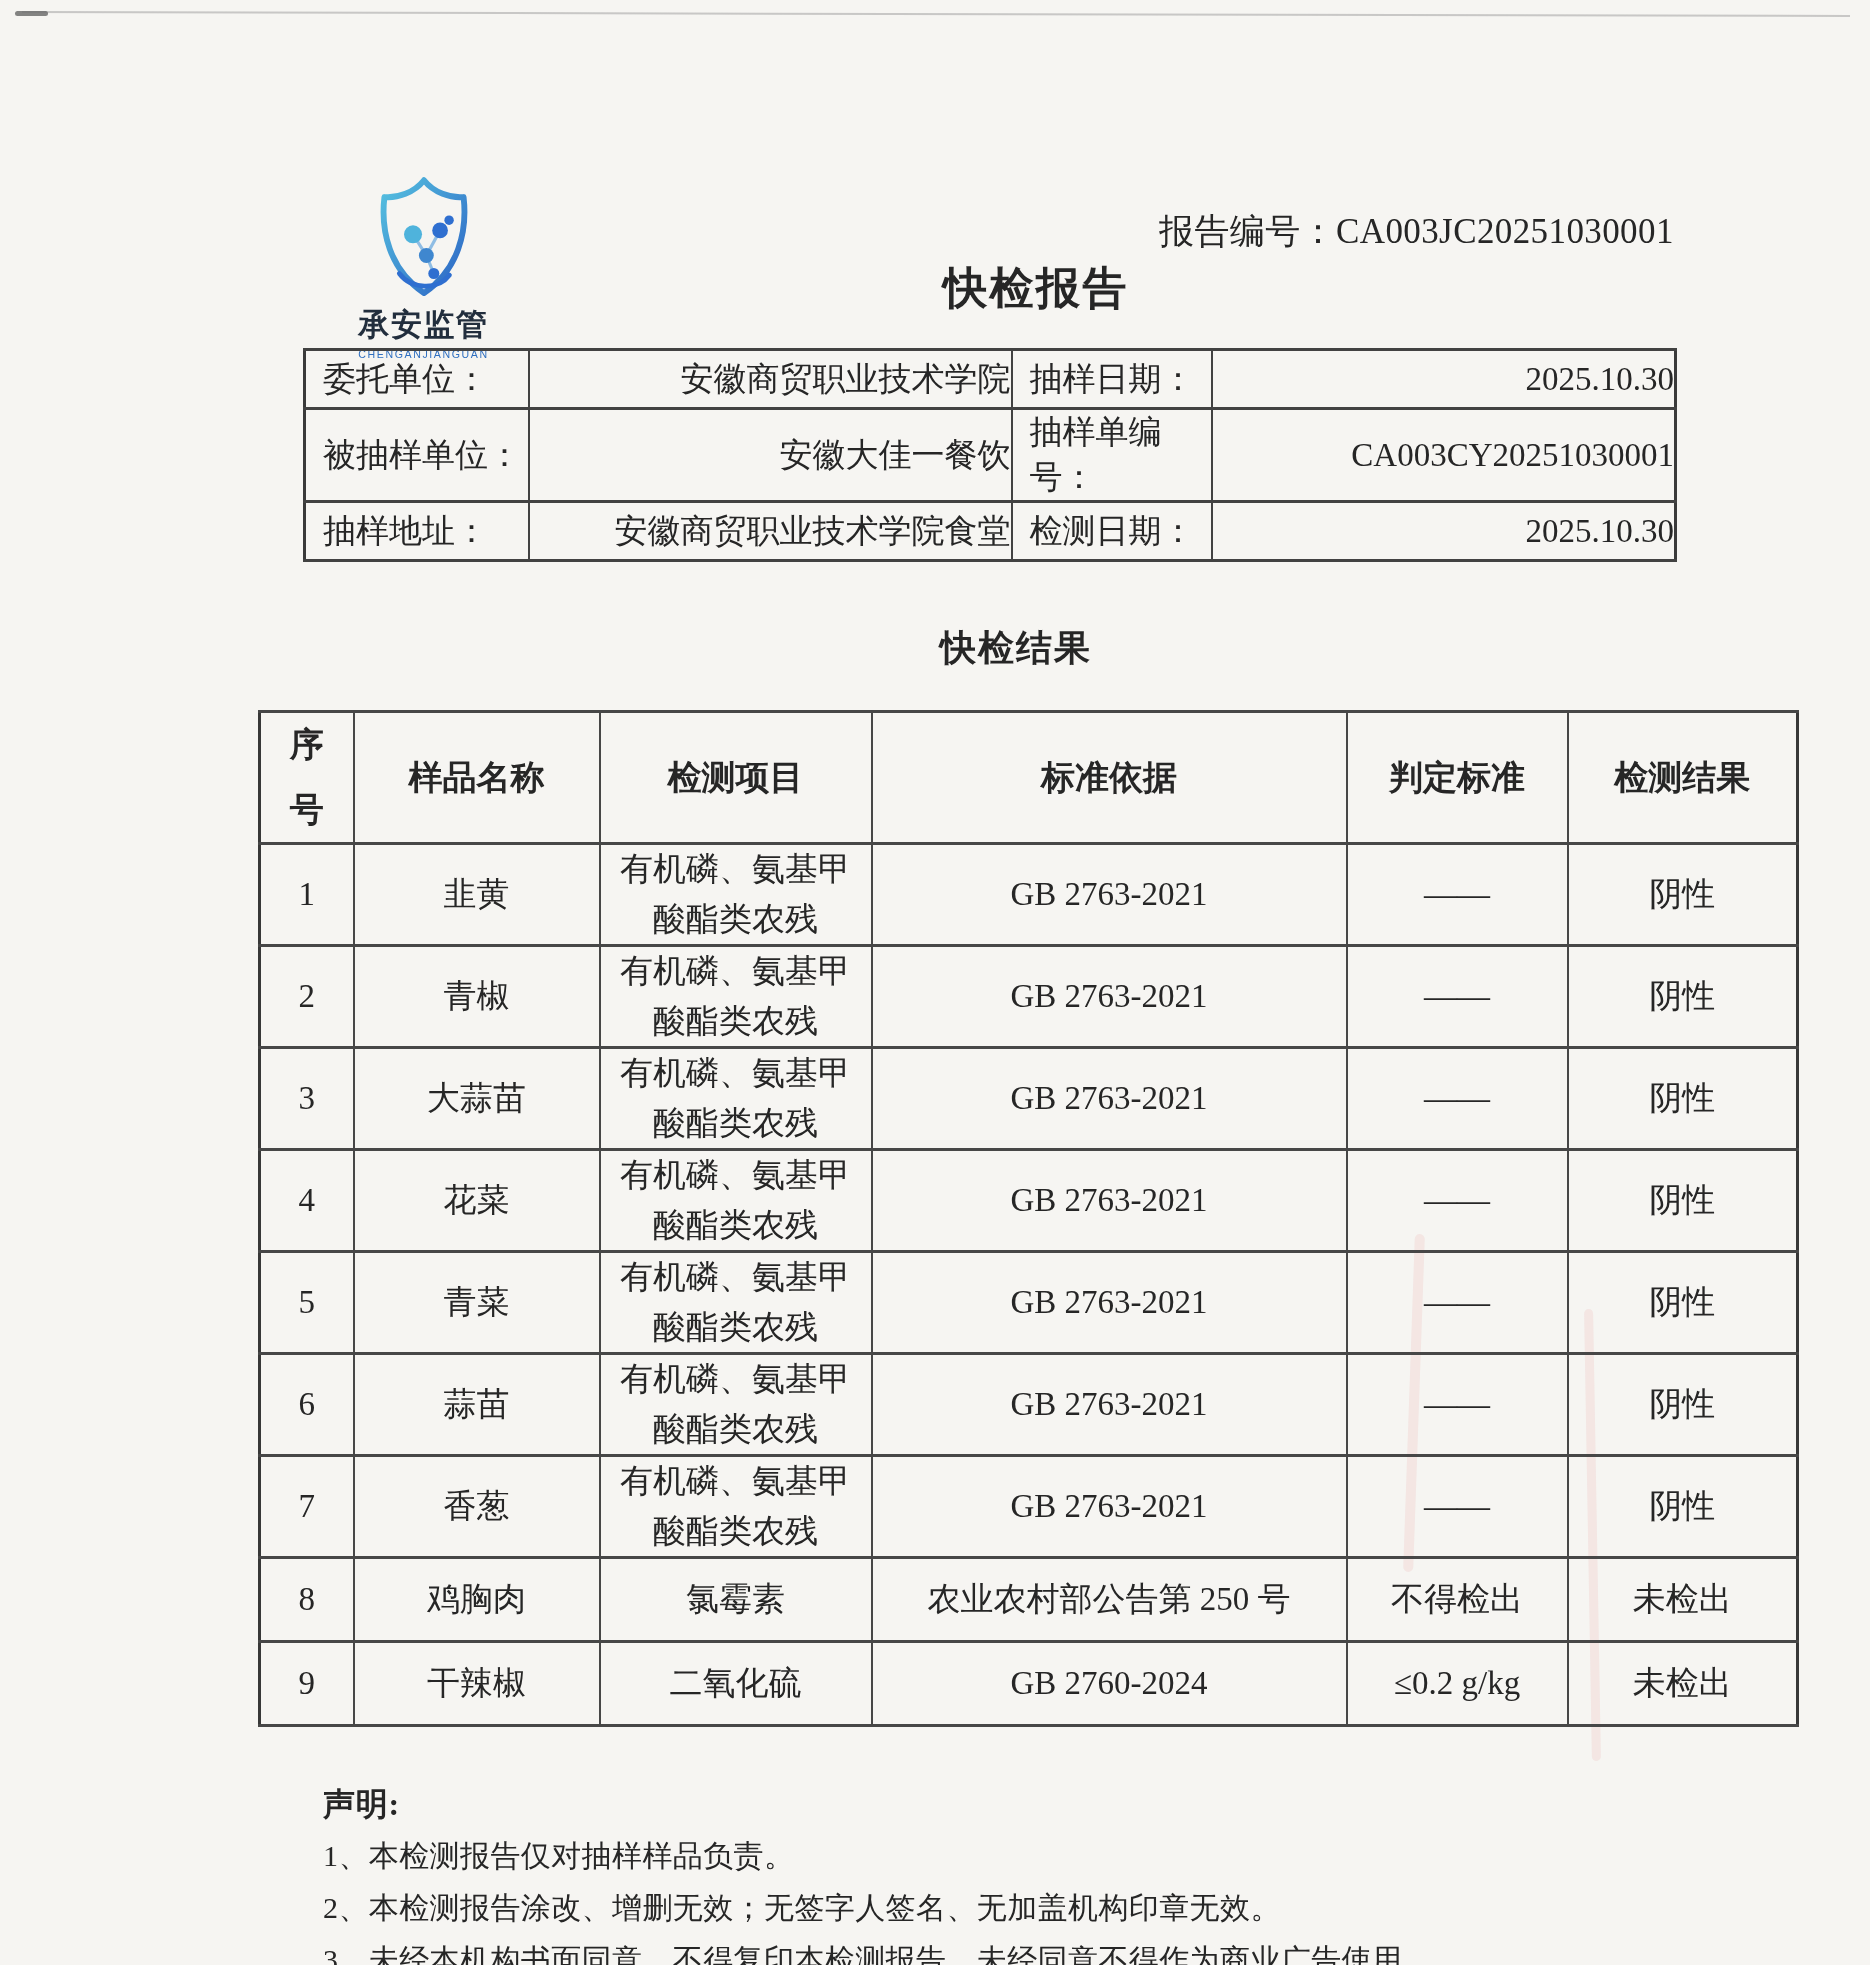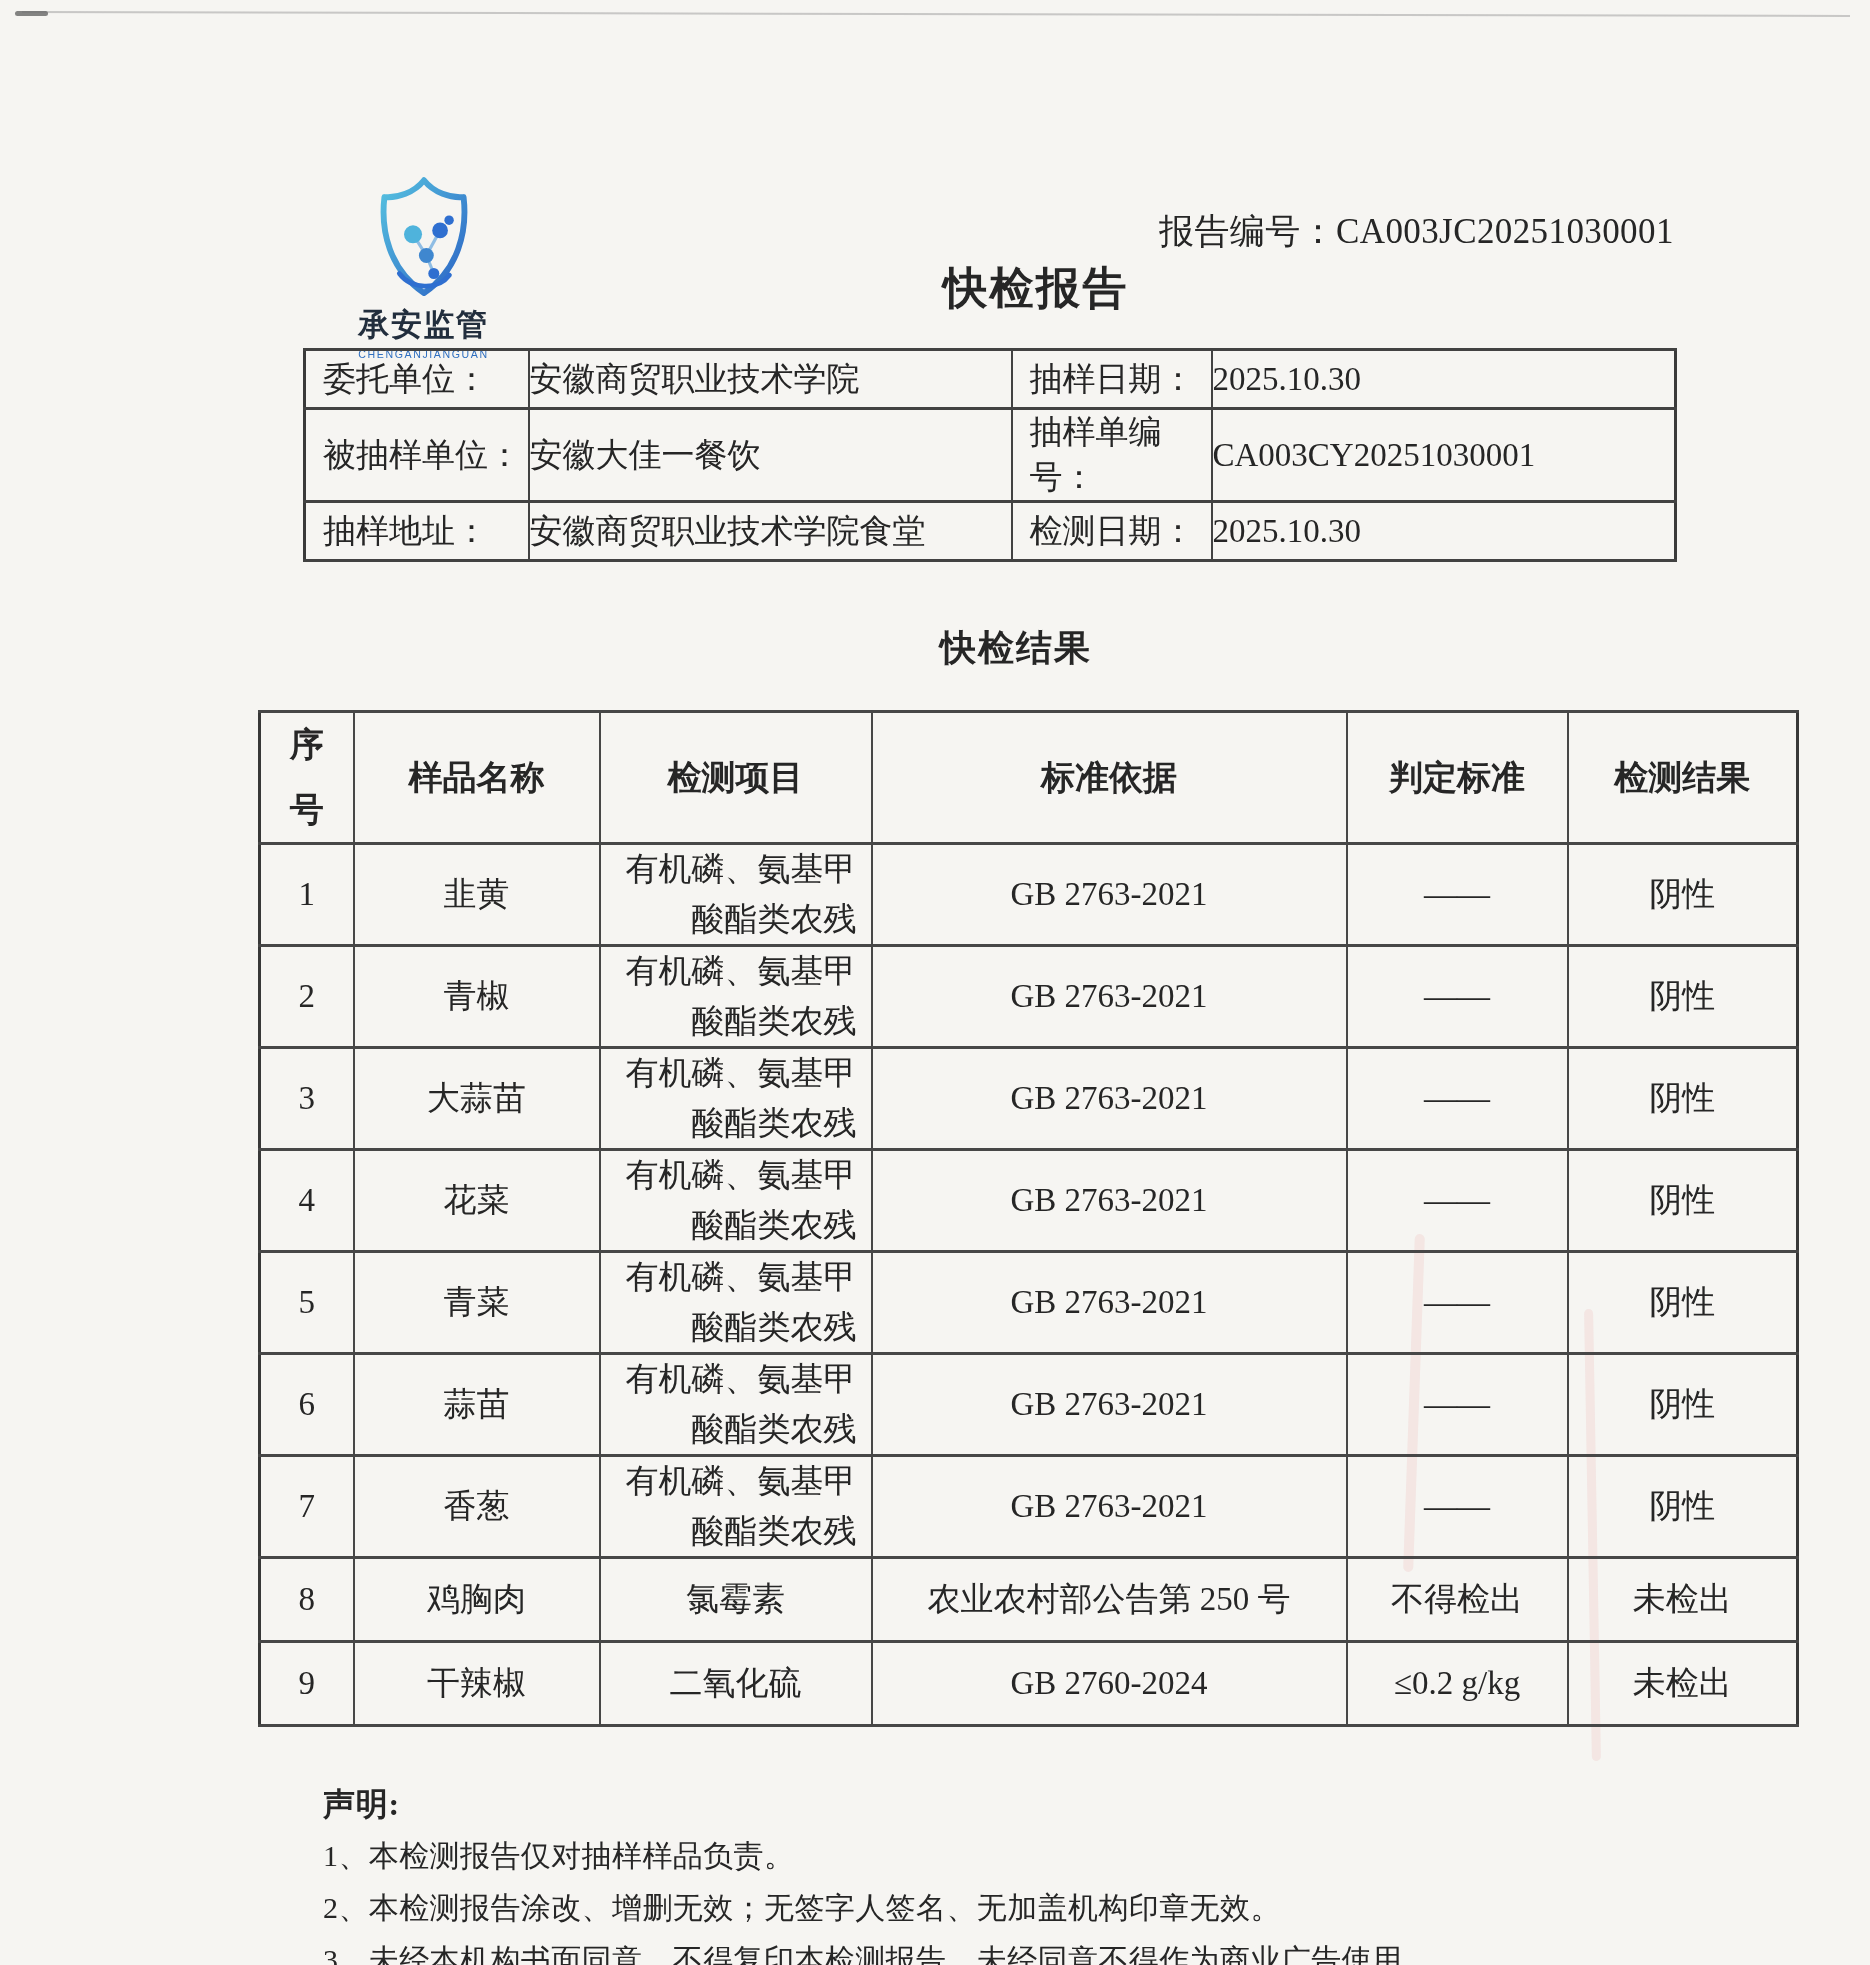--- a/index.html
+++ b/index.html
@@ -22,35 +22,35 @@
   .report-no{position:absolute;left:1159px;top:208px;font-size:35px;letter-spacing:0.4px;}
 
   .doc-title{position:absolute;left:806px;top:259px;width:460px;text-align:center;
              font-size:44px;font-weight:bold;letter-spacing:2.4px;}
 
   
   table.info{position:absolute;left:303px;top:348px;width:1372px;border-collapse:collapse;table-layout:fixed;
              font-size:33px;border:3.5px solid #3a3a3a;}
   table.info td{border:2.4px solid #424242;border-top-width:3.5px;border-bottom-width:3.5px;height:56px;padding:0;}
   table.info td.lab{text-align:left;padding-left:17px;}
-  table.info td.val{text-align:left;}
+  table.info td.val{text-align:right;padding-left:42px;}
 
   .results-title{position:absolute;left:786px;top:624px;width:460px;text-align:center;
                  font-size:36px;font-weight:bold;letter-spacing:2px;}
 
   
   table.results{position:absolute;left:230px;top:710px;width:1538px;border-collapse:collapse;table-layout:fixed;
                 font-size:33px;text-align:center;border:3.9px solid #383838;margin-left:28px;}
   table.results th,table.results td{border:2.4px solid #474747;border-top-width:3.5px;border-bottom-width:3.5px;
                 padding:0 14px;overflow:hidden;}
   table.results th{font-size:34px;font-weight:bold;}
   table.results tr.hh{height:88px;}
   table.results tr.hb{height:90px;}
   table.results tr.hc{height:84px;}
-  .wrapcell{display:inline-block;max-width:244px;line-height:1.5;text-align:right;}
+  .wrapcell{display:inline-block;max-width:244px;line-height:1.5;}
   .xh{display:inline-block;width:36px;word-break:break-all;line-height:1.9;}
 
   
   .decl-heading{position:absolute;left:323px;top:1783px;font-size:32px;font-weight:bold;letter-spacing:0.8px;}
   .decl-item{position:absolute;left:323px;font-size:30px;white-space:nowrap;letter-spacing:0.4px;}
   .decl-i1{top:1836px;} .decl-i2{top:1888px;} .decl-i3{top:1940px;}
 
   
   .stamp{position:absolute;left:1282px;top:1954px;mix-blend-mode:multiply;opacity:.9;
          transform:rotate(-10deg);}

